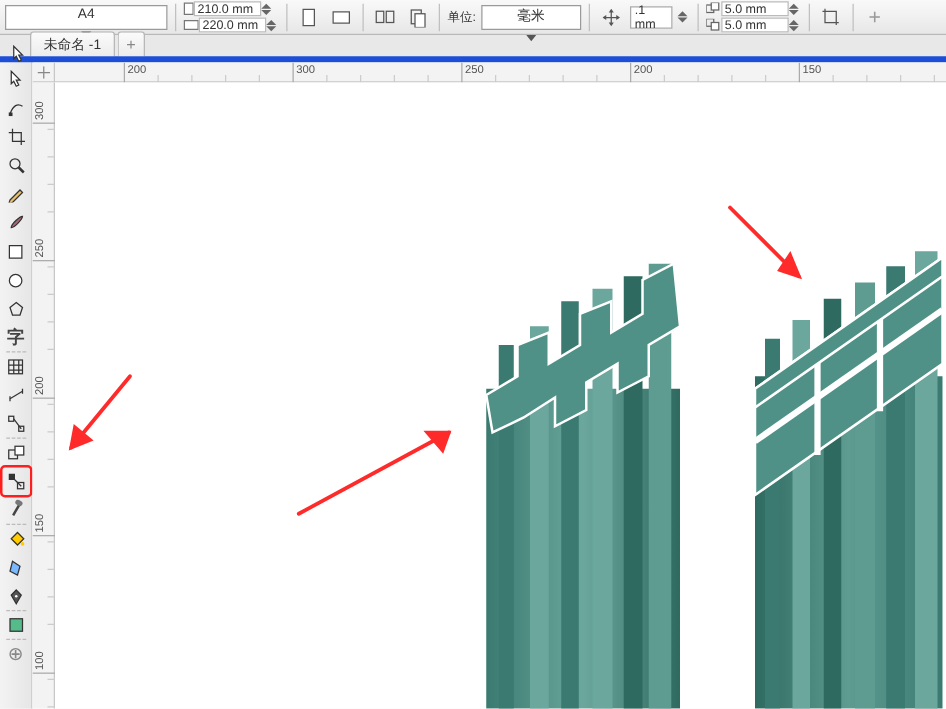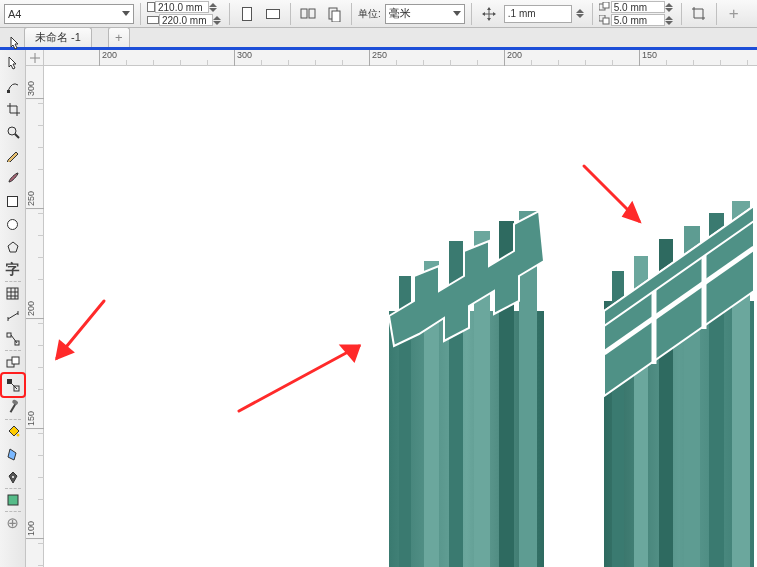--- a/index.html
+++ b/index.html
@@ -26,20 +26,21 @@
   }
   .select {
     height: 20px;
     background: #fff;
     border: 1px solid #9a9a9a;
     font-size: 11px;
     padding: 0 3px;
     display: flex;
     align-items: center;
     gap: 4px;
+    flex-direction: column;
   }
   .select .arrow {
     width: 0; height: 0;
     border-left: 4px solid transparent;
     border-right: 4px solid transparent;
     border-top: 5px solid #555;
   }
   .vsep {
     width: 1px; height: 22px; background: #c0c0c0; margin: 0 2px;
   }
@@ -76,24 +77,24 @@
   .lbl { font-size:10px; }
   .val-box {
     height:18px;background:#fff;border:1px solid #aaa;font-size:10px;
     padding:0 3px;display:flex;align-items:center;
   }
 
   
   .tab-strip{
     height:22px;
     background:#e8e8e8;
-    border-bottom:3px solid #1d4ed8;
+    border-bottom:5px solid #1d4ed8;
     display:flex;align-items:flex-end;
     padding-left:24px;
-    gap:16px;
+    gap:2px;
   }
   .tab{
     height:20px;
     padding:0 10px;
     background:linear-gradient(#fbfbfb,#ececec);
     border:1px solid #b8b8b8;
     border-bottom:none;
     border-radius:3px 3px 0 0;
     font-size:11px;
     display:flex;align-items:center;
@@ -259,21 +260,21 @@
   <div class="btn-ico">
     <svg width="14" height="14">
       <line x1="7" y1="1" x2="7" y2="13" stroke="#555"></line>
         <line x1="1" y1="7" x2="13" y2="7" stroke="#555"></line>
       <polygon points="7,0 5,3 9,3" fill="#555"></polygon>
         <polygon points="7,14 5,11 9,11" fill="#555"></polygon>
       <polygon points="0,7 3,5 3,9" fill="#555"></polygon>
         <polygon points="14,7 11,5 11,9" fill="#555"></polygon>
     </svg>
   </div>
-  <div class="val-box" style="width:68px">
+  <div class="val-box" style="width:34px">
     <span>.1 mm</span>
   </div>
   <span class="spinner">
       <span class="up"></span>
       <span class="dn"></span>
     </span>
 
   <div class="vsep"></div>
 
   <div class="dim-group">

